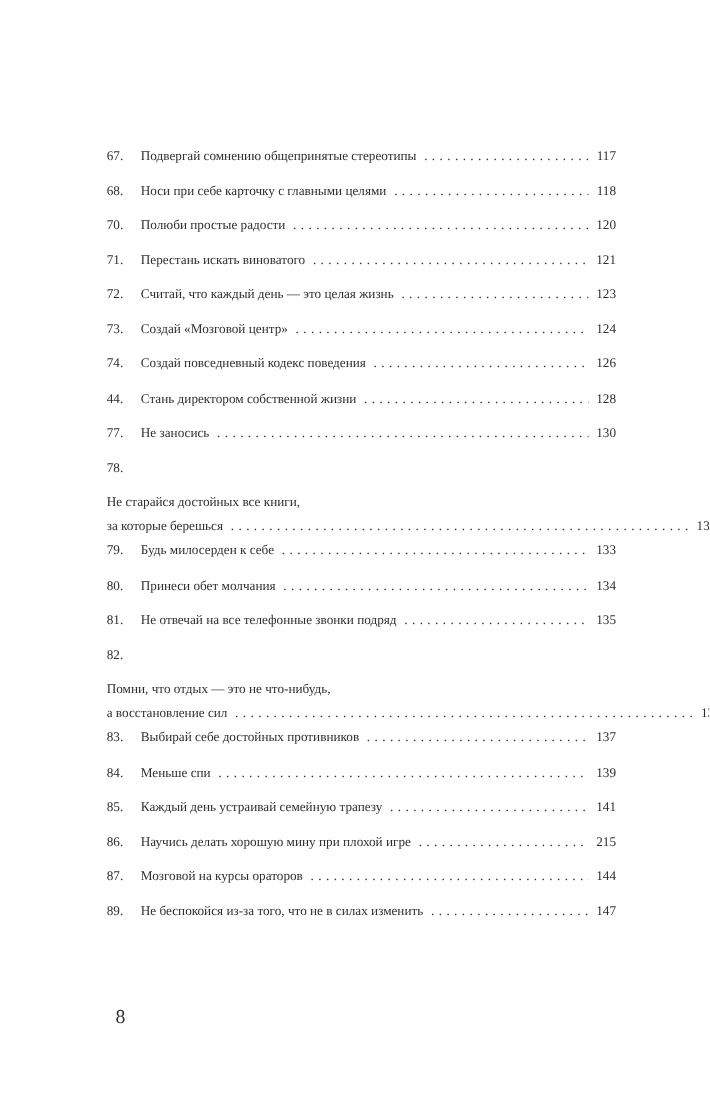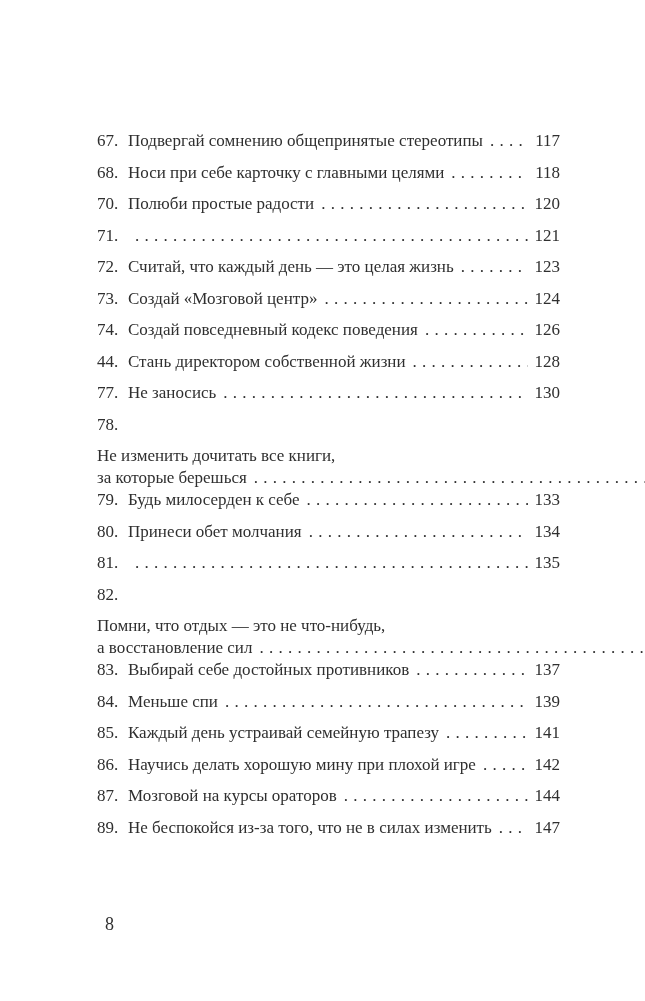--- a/index.html
+++ b/index.html
@@ -18,21 +18,21 @@
   }
   .toc {
     position: absolute;
     left: 97px;
     top: 130px;
     width: 463px;
   }
   .entry {
     display: flex;
     align-items: flex-start;
-    font-size: 17px;
+    font-size: 12px;
     line-height: 22px;
     margin-bottom: 9.5px;
   }
   .entry.two {
     margin-bottom: 0.5px;
     flex-direction: column;
   }
   .num {
     flex: 0 0 31px;
   }
@@ -111,20 +111,21 @@
         <span class="pg">120</span>
       </span>
 
     </span>
   </div>
 
   <div class="entry">
     <span class="num">71.</span>
     <span class="body">
       <span class="line line1">
+        <span class="t">Перестань искать виноватого</span>
         <span class="leader"></span>
         <span class="pg">121</span>
       </span>
 
     </span>
   </div>
 
   <div class="entry">
     <span class="num">72.</span>
     <span class="body">
@@ -183,21 +184,21 @@
         <span class="pg">130</span>
       </span>
 
     </span>
   </div>
 
   <div class="entry two">
     <span class="num">78.</span>
     <span class="body">
       <span class="line line1">
-        <span class="t">Не изменить дочитать все книги,</span>
+        <span class="t">Не старайся достойных все книги,</span>
 
       </span>
       <span class="line line2">
         <span class="t">за которые берешься</span>
         <span class="leader"></span>
         <span class="pg">132</span>
       </span>
     </span>
   </div>
 
@@ -222,20 +223,21 @@
         <span class="pg">134</span>
       </span>
 
     </span>
   </div>
 
   <div class="entry">
     <span class="num">81.</span>
     <span class="body">
       <span class="line line1">
+        <span class="t">Не отвечай на все телефонные звонки подряд</span>
         <span class="leader"></span>
         <span class="pg">135</span>
       </span>
 
     </span>
   </div>
 
   <div class="entry two">
     <span class="num">82.</span>
     <span class="body">
@@ -286,21 +288,21 @@
 
     </span>
   </div>
 
   <div class="entry">
     <span class="num">86.</span>
     <span class="body">
       <span class="line line1">
         <span class="t">Научись делать хорошую мину при плохой игре</span>
         <span class="leader"></span>
-        <span class="pg">142</span>
+        <span class="pg">215</span>
       </span>
 
     </span>
   </div>
 
   <div class="entry">
     <span class="num">87.</span>
     <span class="body">
       <span class="line line1">
         <span class="t">Мозговой на курсы ораторов</span>

